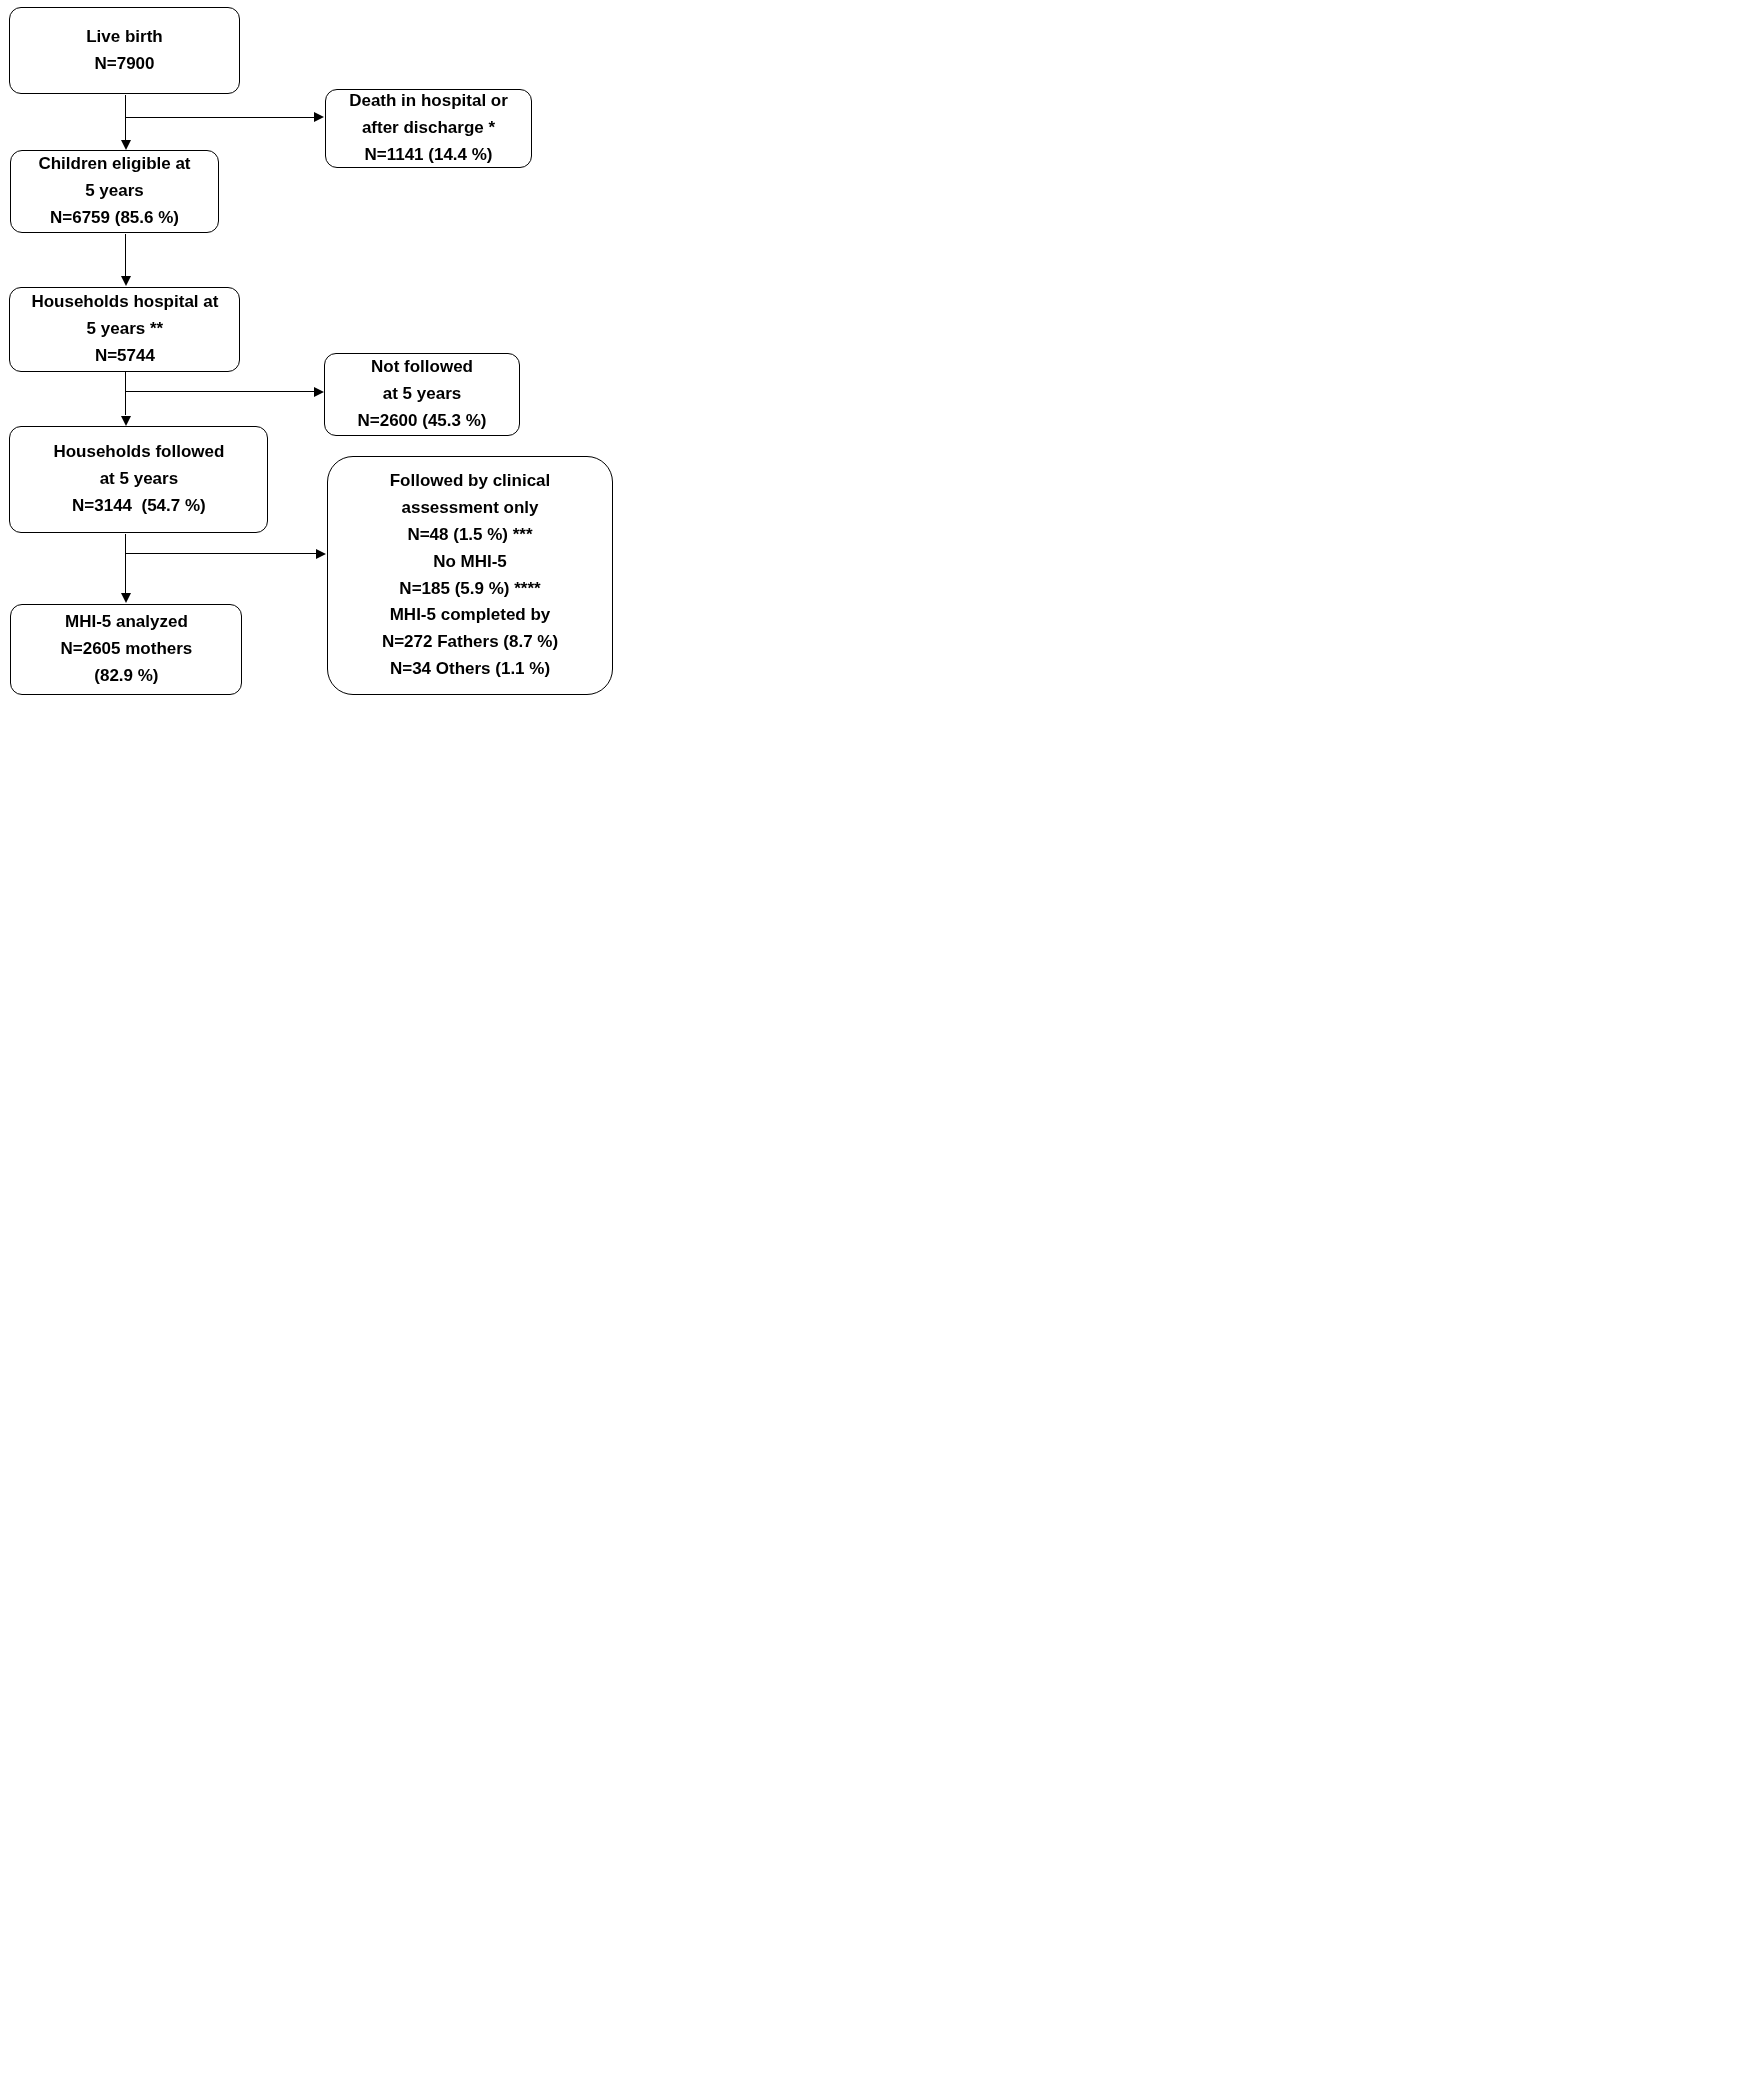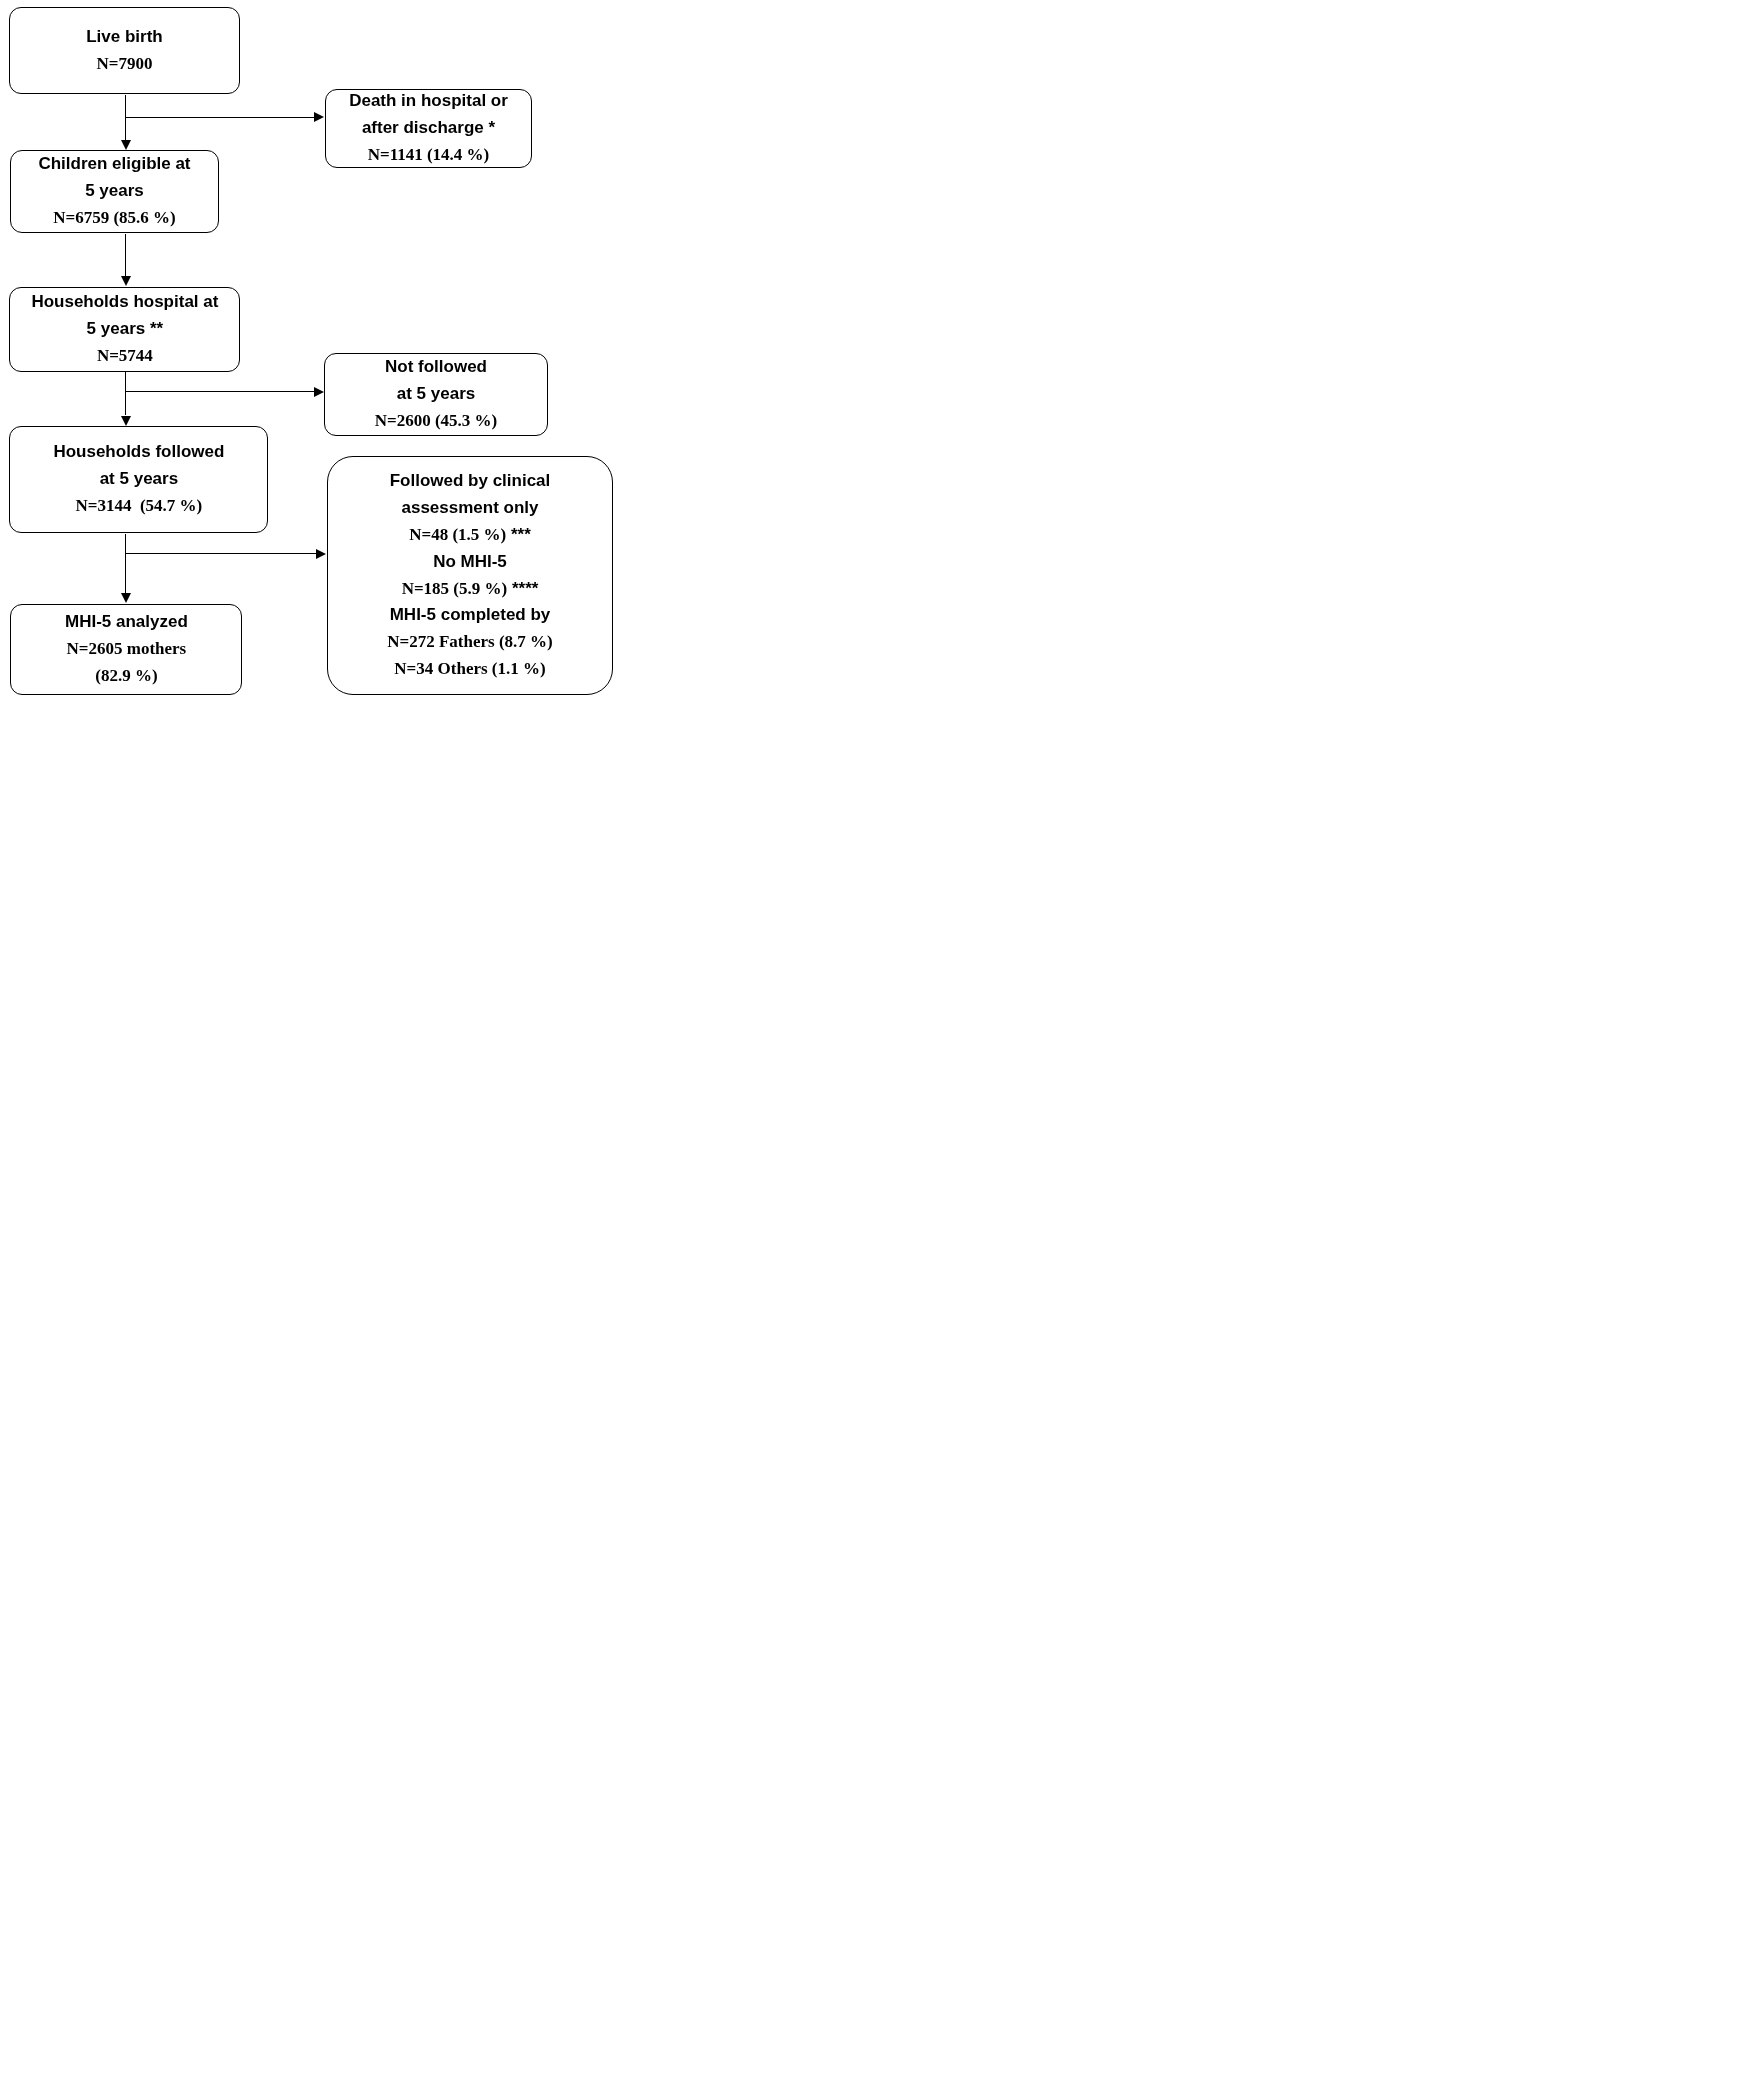--- a/index.html
+++ b/index.html
@@ -25,21 +25,21 @@
     justify-content: center;
     align-items: center;
     text-align: center;
   }
   .bline {
     font-size: 17px;
     line-height: 1.58;
     white-space: pre;
   }
   .t { white-space: pre; font-weight: bold; }
-  .b { font-weight: bold; font-family: Liberation Serif, serif; }
+  .b { font-weight: bold; }
   .vline {
     position: absolute;
     width: 1px;
     background: #000000;
   }
   .hline {
     position: absolute;
     height: 1px;
     background: #000000;
   }
@@ -81,21 +81,21 @@
     <div class="bline"><span class="t">5 years</span></div>
     <div class="bline"><span class="t b">N=6759 (85.6 %)</span></div>
   </div>
 
   <div class="fbox" style="left:9.4px; top:287px; width:231px; height:85px; border-radius:12px;">
     <div class="bline"><span class="t">Households hospital at</span></div>
     <div class="bline"><span class="t">5 years **</span></div>
     <div class="bline"><span class="t b">N=5744</span></div>
   </div>
 
-  <div class="fbox" style="left:324px; top:353px; width:224px; height:83px; border-radius:12px;">
+  <div class="fbox" style="left:324px; top:353px; width:196px; height:83px; border-radius:12px;">
     <div class="bline"><span class="t">Not followed</span></div>
     <div class="bline"><span class="t">at 5 years</span></div>
     <div class="bline"><span class="t b">N=2600 (45.3 %)</span></div>
   </div>
 
   <div class="fbox" style="left:9.4px; top:426px; width:259px; height:107px; border-radius:12px;">
     <div class="bline"><span class="t">Households followed</span></div>
     <div class="bline"><span class="t">at 5 years</span></div>
     <div class="bline"><span class="t b">N=3144  (54.7 %)</span></div>
   </div>

